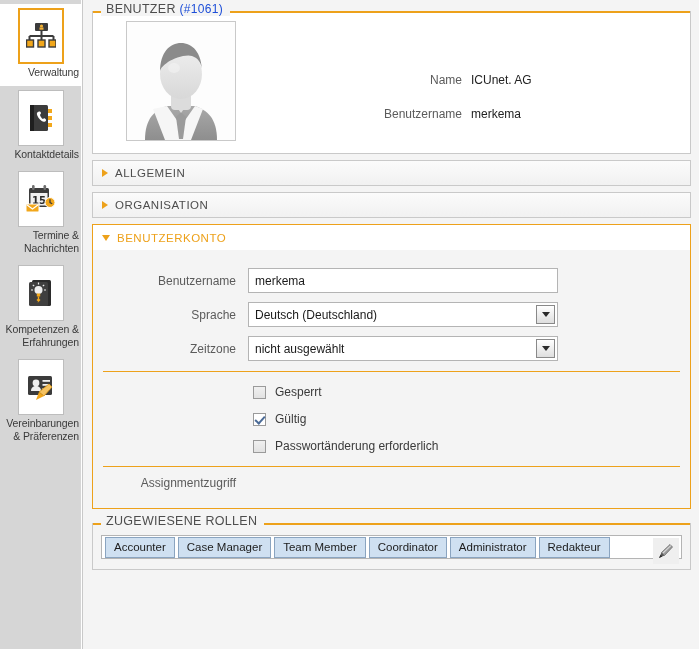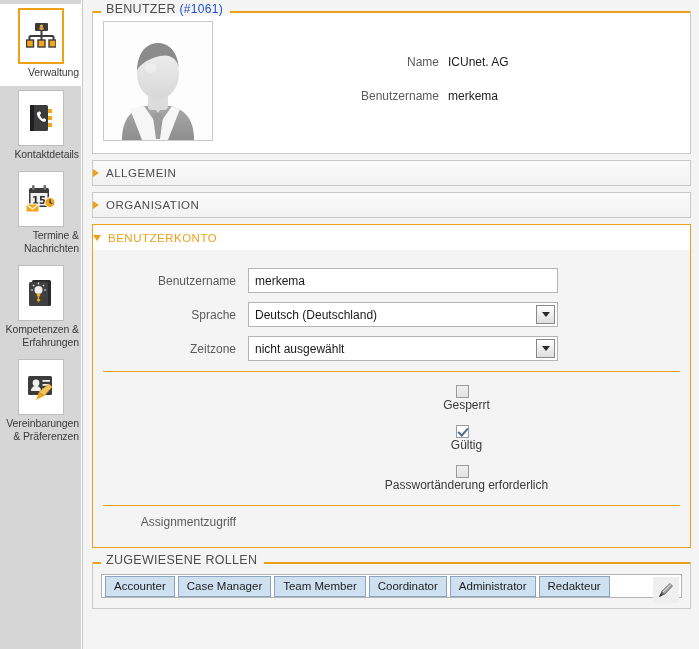--- a/index.html
+++ b/index.html
@@ -94,21 +94,21 @@
     letter-spacing: 0.3px;
     white-space: nowrap;
   }
   .fs-legend .lg-id {
     color: #1d4ed8;
     font-size: 12px;
   }
   .fs-body { padding: 10px 10px 12px 10px; }
 
   
-  .uhead { display: flex; align-items: center; }
+  .uhead { display: flex; align-items: flex-end; margin-left: 23px; }
   .avatar-frame {
     width: 110px; height: 120px;
     border: 1px solid #c9c9c9;
     background: #fdfdfd;
     box-sizing: border-box;
     flex: 0 0 110px;
     overflow: hidden;
     position: relative;
   }
   .uinfo { flex: 1 1 auto; padding-top: 16px; }
@@ -124,20 +124,21 @@
   .uinfo-val { font-size: 12px; color: #222222; }
 
   
   .acc { margin: 6px 8px 0 9px; }
   .acc-head {
     border: 1px solid #c9c9c9;
     background: linear-gradient(#fbfbfb, #f1f1f1);
     height: 26px;
     display: flex;
     align-items: center;
+    padding-left: 9px;
     box-sizing: border-box;
     font-size: 11.5px;
     letter-spacing: 0.5px;
     color: #4d4d4d;
     cursor: pointer;
   }
   .acc-head.open {
     border: 1px solid #eda11a;
     border-bottom: none;
     color: #eda11a;
@@ -223,21 +224,20 @@
   }
   .divider {
     border-top: 1px solid #eda11a;
     margin: 10px 0 6px 0;
   }
   .cbrow {
     display: flex;
     align-items: center;
     margin: 13px 0 13px 0;
     padding-left: 150px;
-    flex-direction: column;
   }
   .cbox {
     width: 13px; height: 13px;
     border: 1px solid #9a9a9a;
     background: linear-gradient(#f0f0f0, #e2e2e2);
     box-sizing: border-box;
     margin-right: 9px;
     flex: 0 0 13px;
     position: relative;
   }

